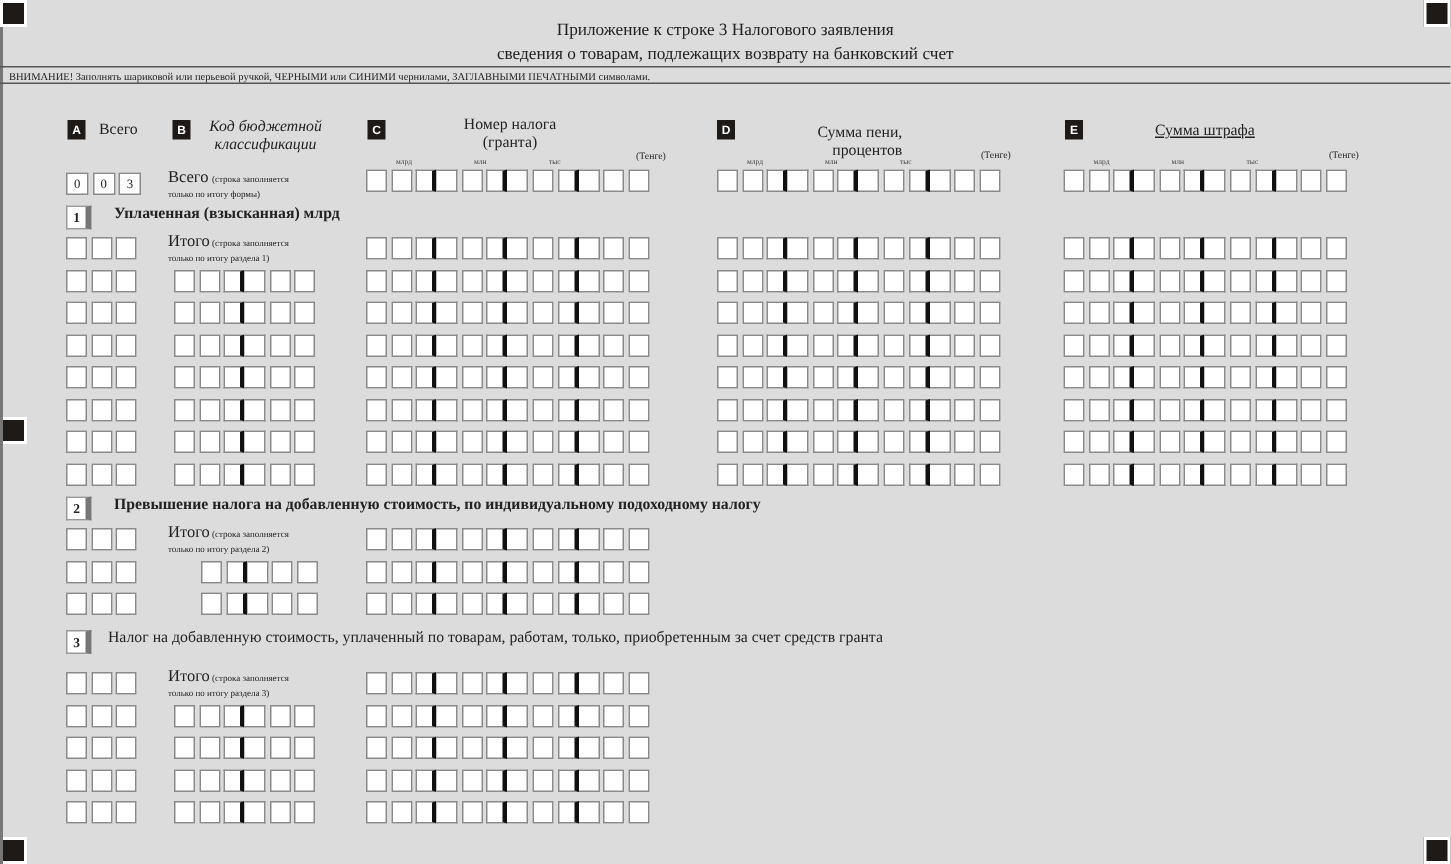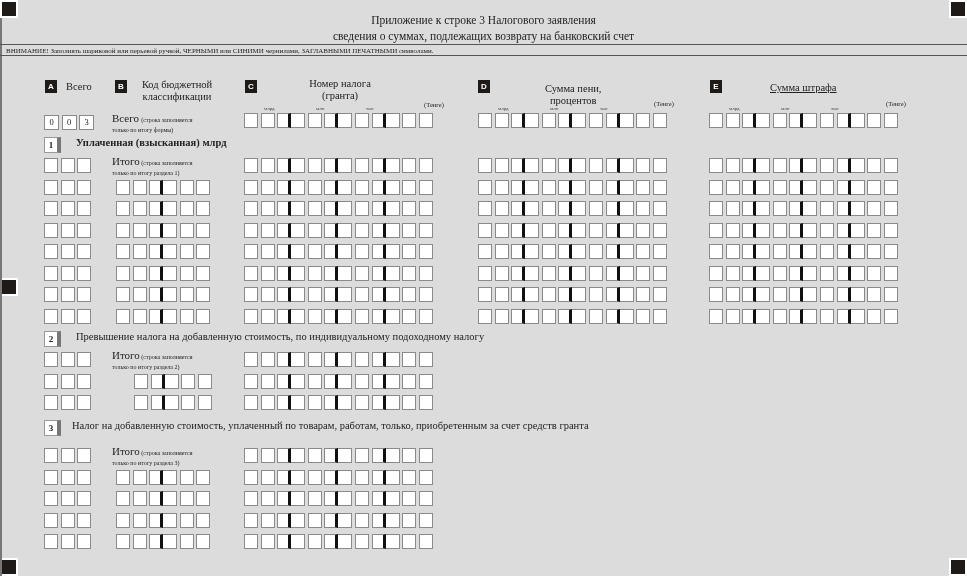--- a/index.html
+++ b/index.html
@@ -30,41 +30,41 @@
 <body>
 
 <div class="marker" style="left:0;top:0;"></div>
 <div class="marker" style="right:0;top:0;"></div>
 <div class="marker" style="left:0;top:278px;"></div>
 <div class="marker" style="left:0;bottom:0;"></div>
 <div class="marker" style="right:0;bottom:0;"></div>
 <div class="leftrule"></div>
 
 <div class="title1">Приложение к строке 3 Налогового заявления</div>
-<div class="title2">сведения о суммах, подлежащих возврату на банковский счет</div>
+<div class="title2">сведения о товарам, подлежащих возврату на банковский счет</div>
 <div class="warn">ВНИМАНИЕ! Заполнять шариковой или перьевой ручкой, ЧЕРНЫМИ или СИНИМИ чернилами, ЗАГЛАВНЫМИ ПЕЧАТНЫМИ символами.</div>
 
 <div class="lbl-badge" style="left:45px;top:80px;">A</div>
 <div class="hdr" style="left:66px;top:81px;">Всего</div>
 
 <div class="lbl-badge" style="left:115px;top:80px;">B</div>
-<div class="hdr" style="left:132px;top:79px;width:90px;">
+<div class="hdr" style="left:132px;top:79px;width:90px;font-style:italic;">
   <div>Код бюджетной</div>
   <div>классификации</div>
 </div>
 
 <div class="lbl-badge" style="left:245px;top:80px;">C</div>
 <div class="hdr" style="left:295px;top:78px;width:90px;">
   <div>Номер налога</div>
   <div>(гранта)</div>
 </div>
 <div class="tenge" style="left:424px;top:101px;">(Тенге)</div>
 
 <div class="lbl-badge" style="left:478px;top:80px;">D</div>
-<div class="hdr" style="left:545px;top:83px;text-align:center;">
+<div class="hdr" style="left:545px;top:83px;text-align:right;">
   <div>Сумма пени,</div>
   <div>процентов</div>
 </div>
 <div class="tenge" style="left:654px;top:100px;">(Тенге)</div>
 
 <div class="lbl-badge" style="left:710px;top:80px;">E</div>
 <div class="hdr" style="left:770px;top:82px;text-decoration:underline;">Сумма штрафа</div>
 <div class="tenge" style="left:886px;top:100px;">(Тенге)</div>
 
 <div id="scale-labels">
@@ -568,21 +568,21 @@
       <div class="cell"></div>
       <div class="cell join"></div>
       <div class="cell after"></div>
       <div class="cell"></div>
       <div class="cell join"></div>
       <div class="cell after"></div>
       <div class="cell"></div>
       <div class="cell"></div>
     </div>
     <div class="secnum" style="left:44px;top:331px;">2</div>
-    <div class="sectitle" style="left:76px;top:331px;font-weight:normal;">Превышение налога на добавленную стоимость, по индивидуальному подоходному налогу</div>
+    <div class="sectitle" style="left:76px;top:331px;font-weight:bold;">Превышение налога на добавленную стоимость, по индивидуальному подоходному налогу</div>
     <div class="cells" style="left:44px;top:352px;">
       <div class="cell"></div>
       <div class="cell"></div>
       <div class="cell"></div>
     </div>
     <div class="itogo" style="left:112px;top:351px;"><span style="font-size:11px;">Итого</span><small> (строка заполняется</small><br><small>только по итогу раздела 2)</small></div>
     <div class="cells" style="left:244px;top:352px;">
       <div class="cell"></div>
       <div class="cell"></div>
       <div class="cell join"></div>

